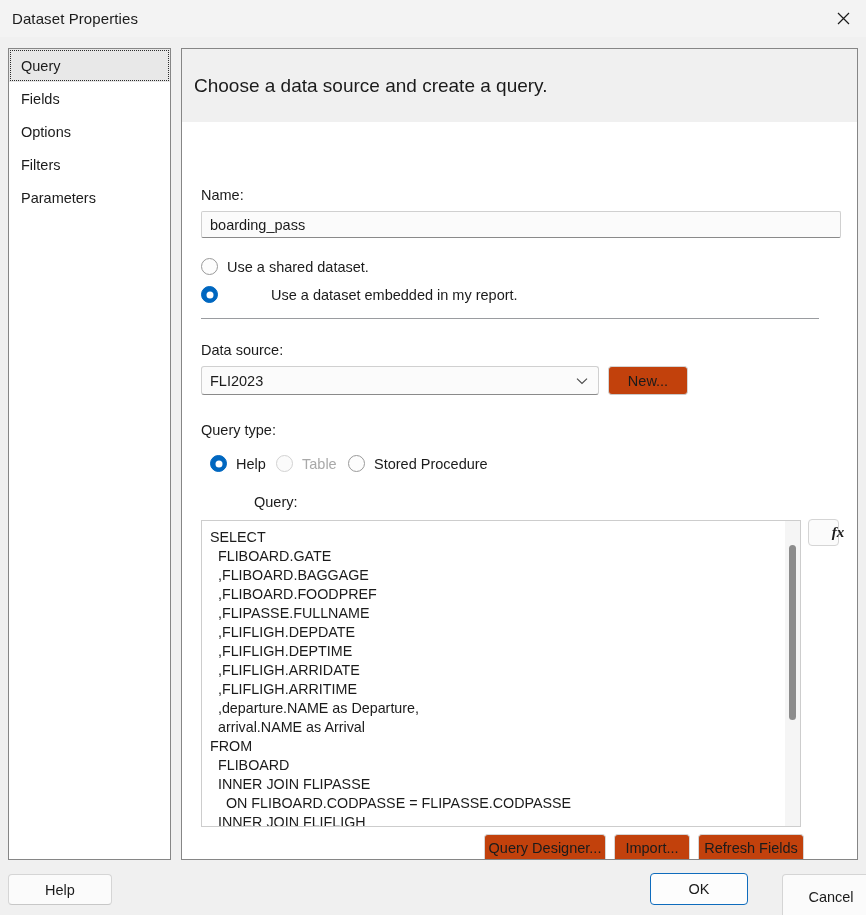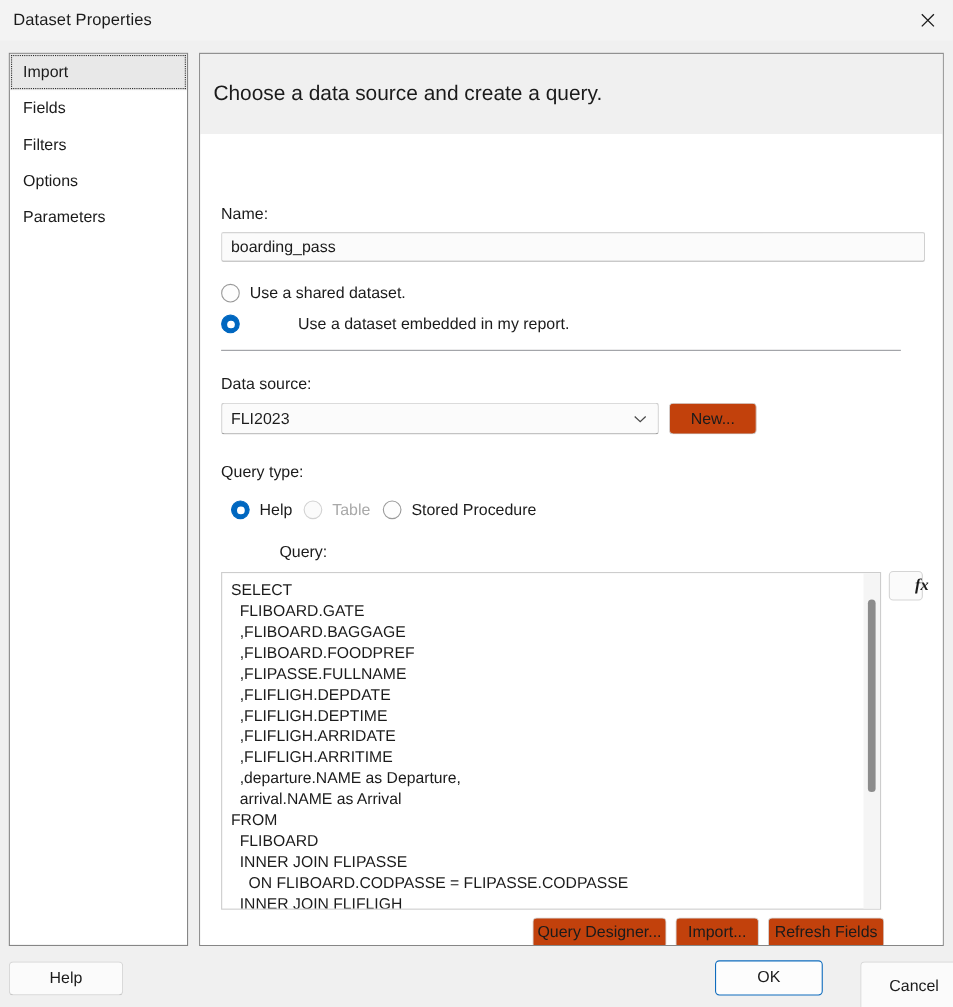--- a/index.html
+++ b/index.html
@@ -234,30 +234,30 @@
   <span id="title-text">Dataset Properties</span>
   <div id="close-btn">
     <svg width="13" height="13" viewBox="0 0 13 13" aria-hidden="true">
       <path d="M1 1 L12 12 M12 1 L1 12" stroke="#1b1b1b" stroke-width="1.2" fill="none"></path>
     </svg>
   </div>
 </div>
 
 <div id="sidebar">
   <div class="nav-item selected">
-    <span>Import</span>
+    <span>Query</span>
   </div>
   <div class="nav-item">
     <span>Fields</span>
   </div>
   <div class="nav-item">
+    <span>Options</span>
+  </div>
+  <div class="nav-item">
     <span>Filters</span>
-  </div>
-  <div class="nav-item">
-    <span>Options</span>
   </div>
   <div class="nav-item">
     <span>Parameters</span>
   </div>
 </div>
 
 <div id="content">
 
   <div id="content-header">
     <span id="content-heading">Choose a data source and create a query.</span>

